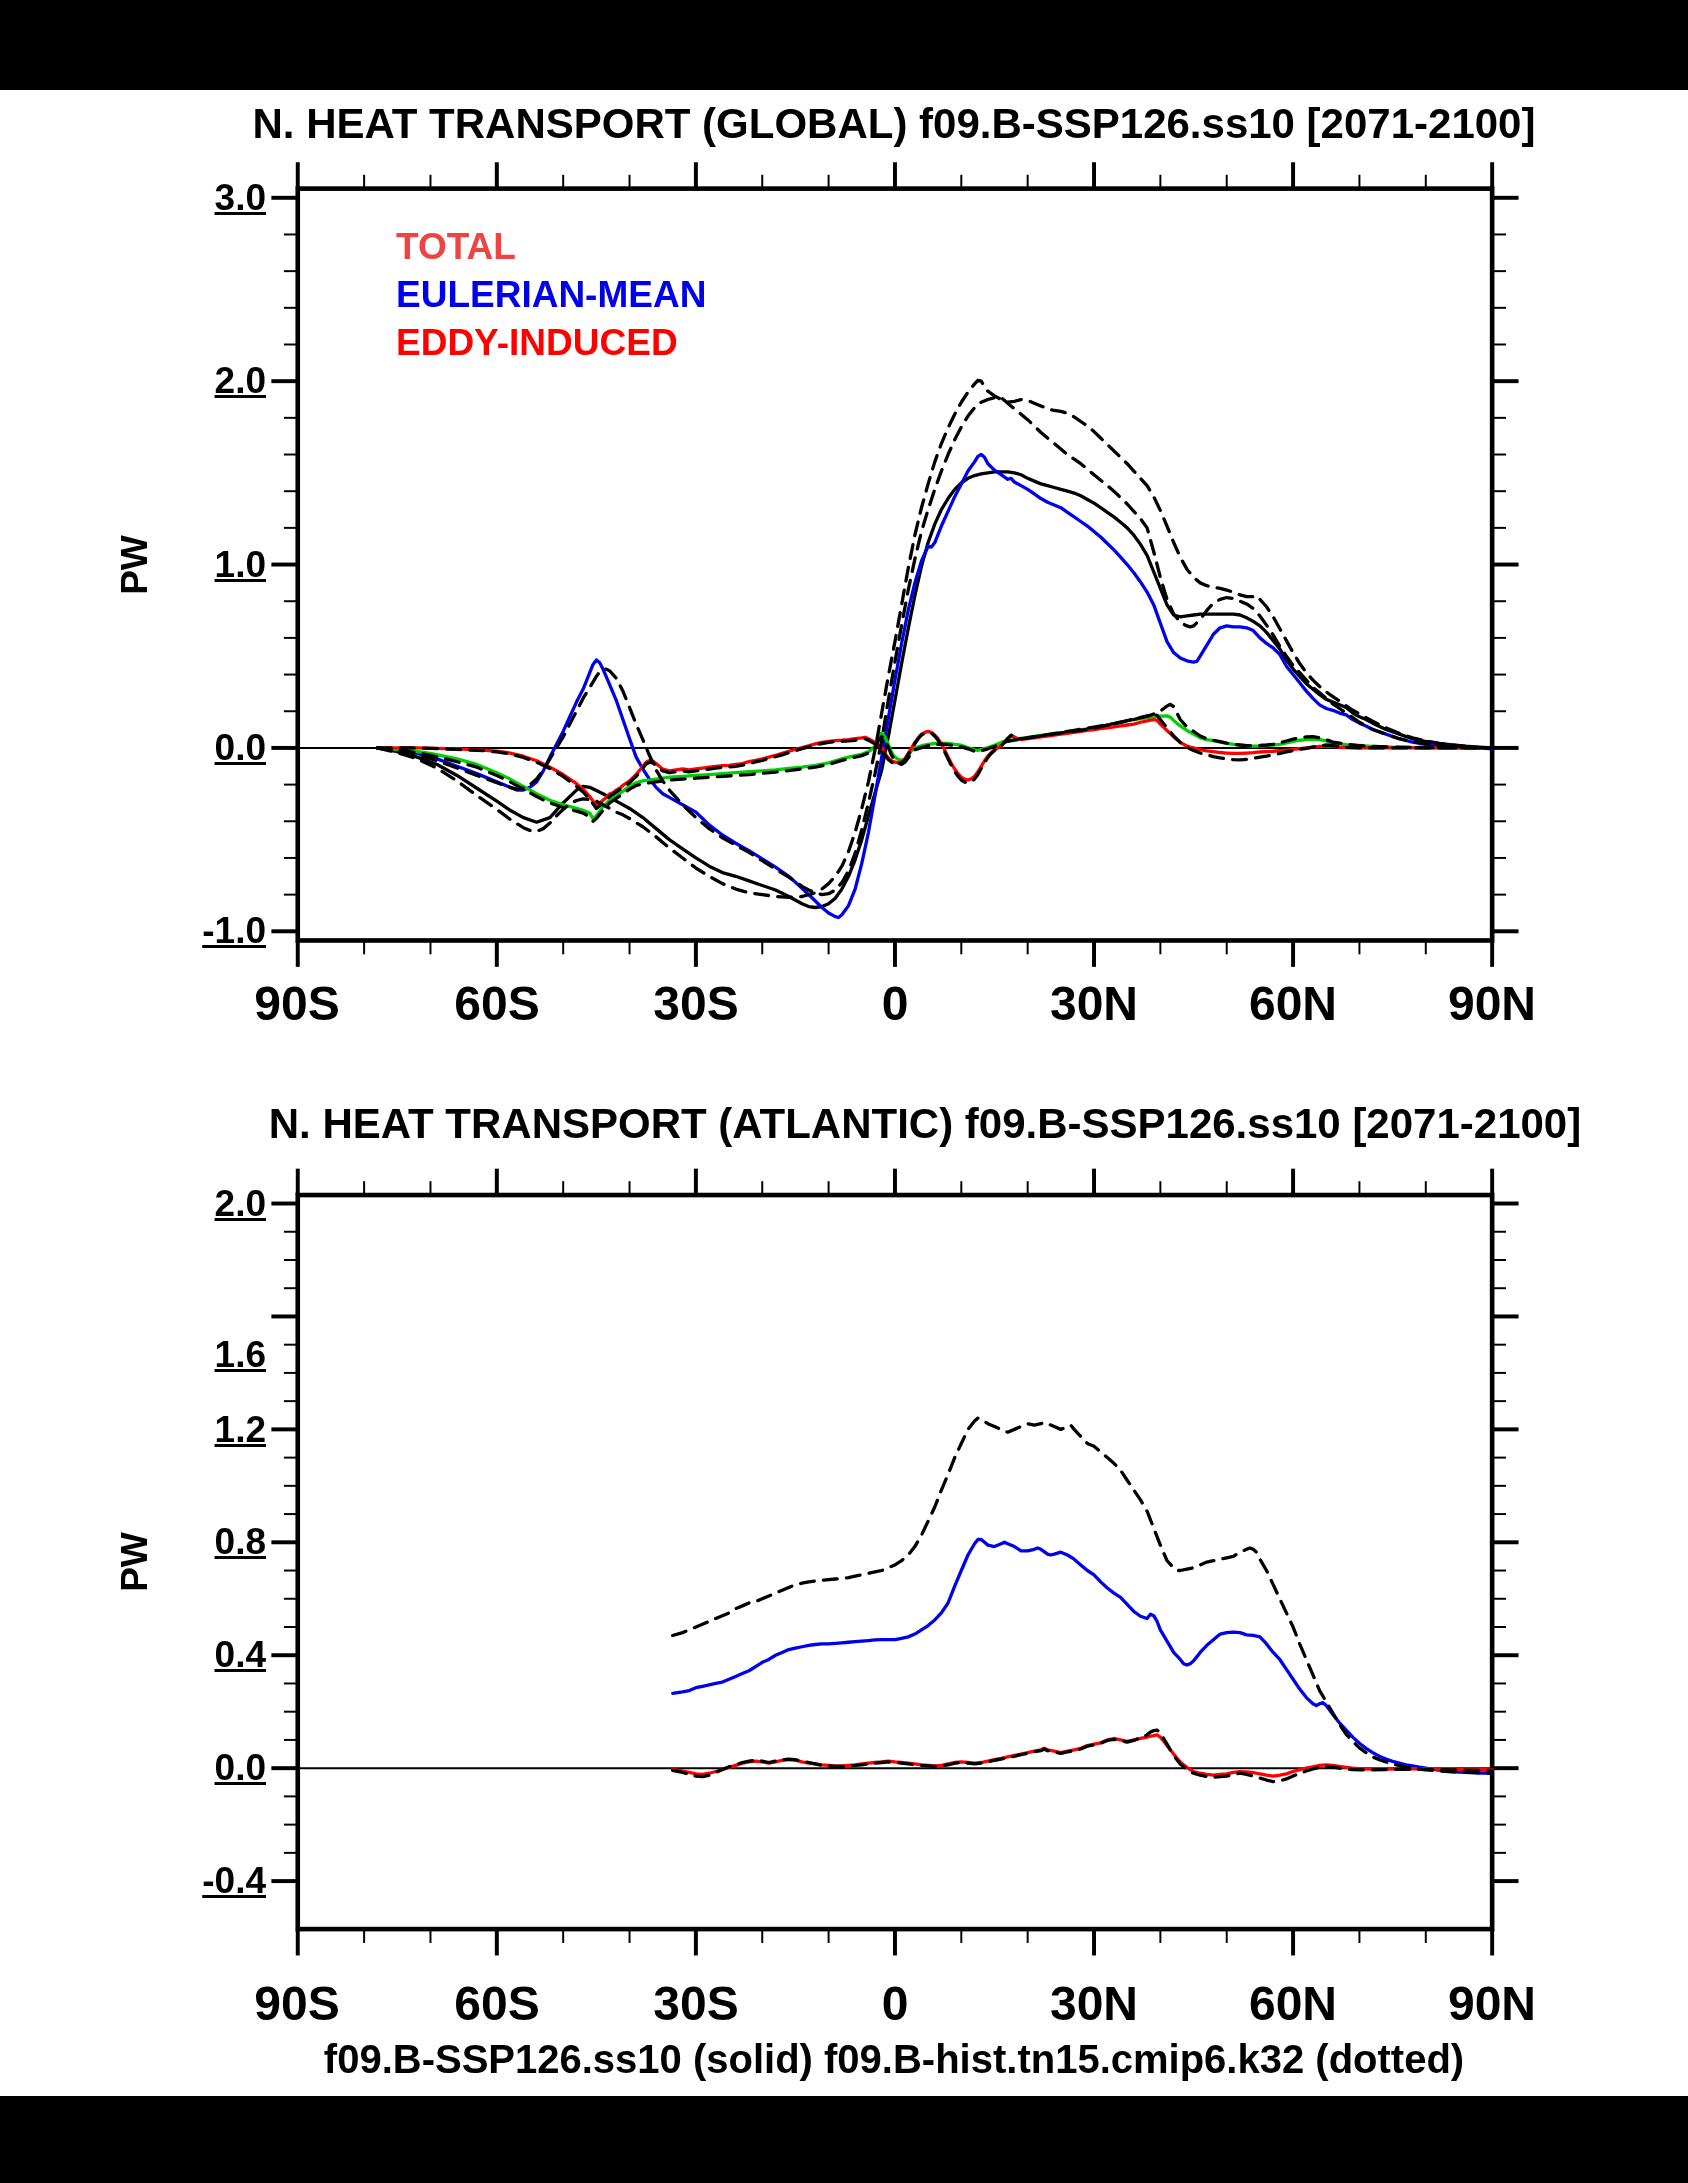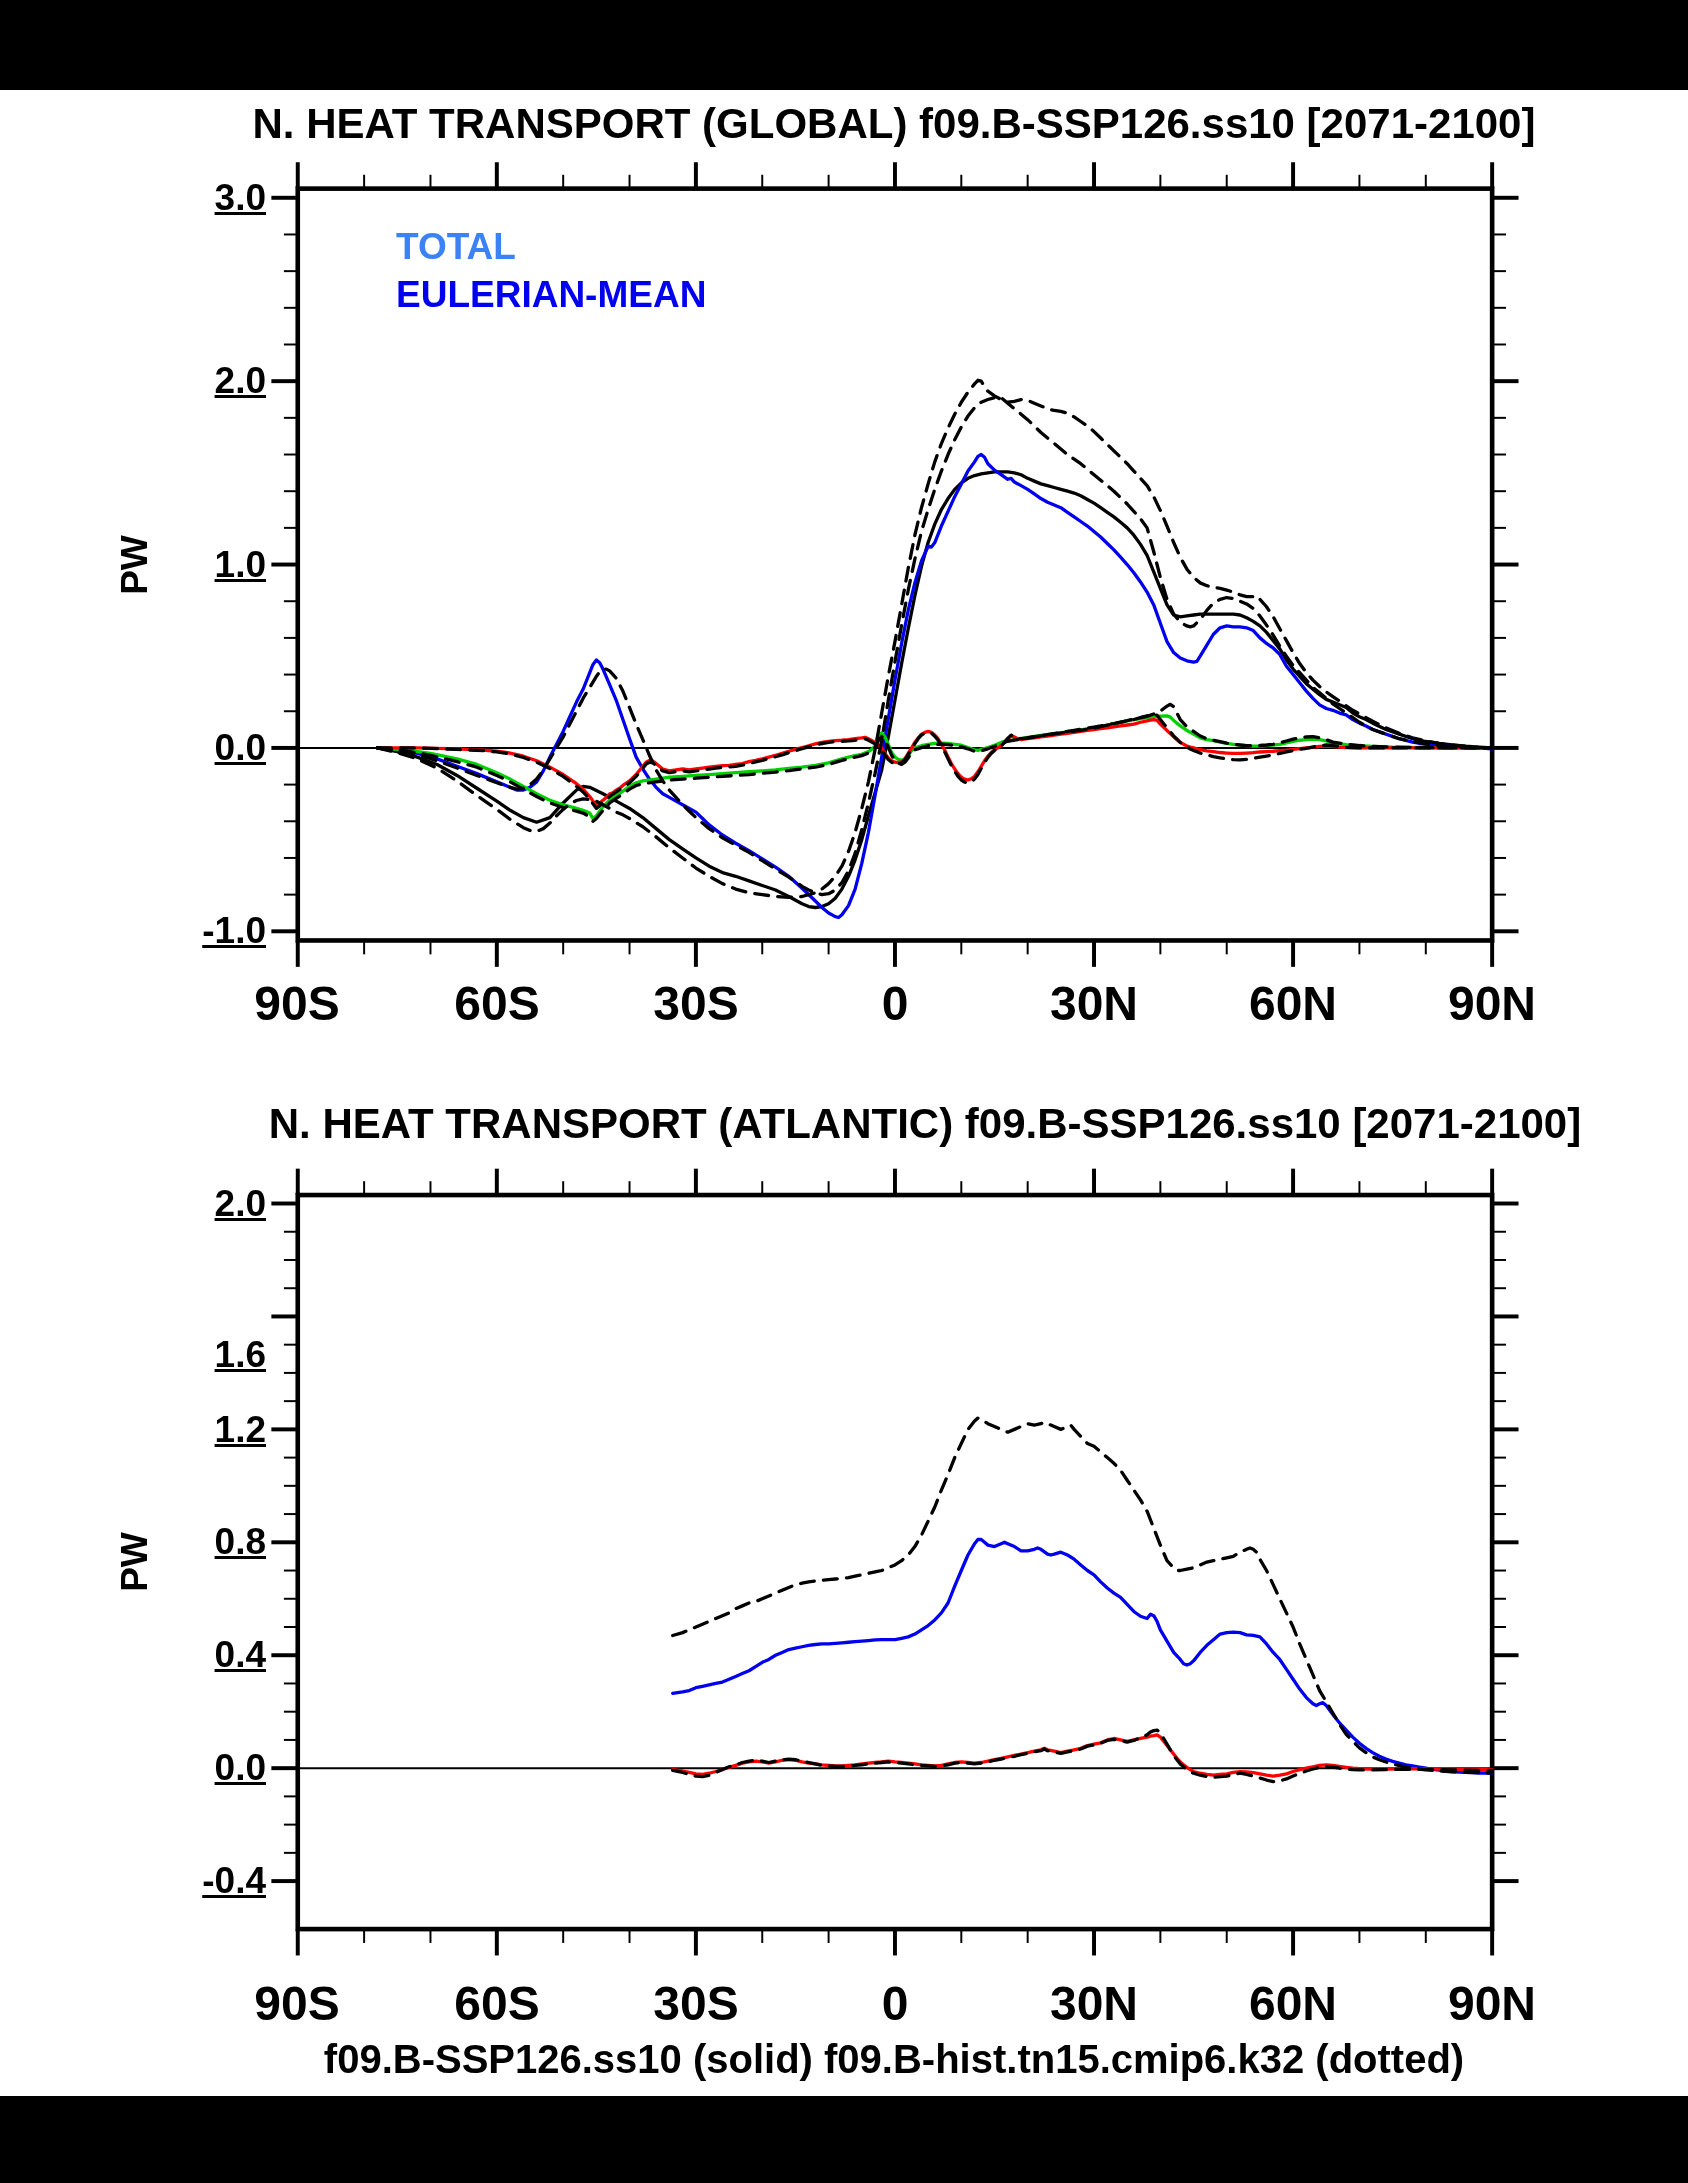--- a/index.html
+++ b/index.html
@@ -208,22 +208,23 @@
       <line x1="2262" y1="1867.6499999999996" x2="2283" y2="1867.6499999999996" stroke="#000" stroke-width="3"></line>
       <polyline points="1019.5,2567.6 1034.5,2565.4 1044.6,2563.3 1054.7,2559.0 1064.7,2556.9 1074.8,2554.7 1084.8,2552.6 1094.9,2550.4 1105.0,2546.2 1115.0,2541.9 1125.1,2537.6 1135.2,2533.3 1145.2,2526.9 1155.3,2520.5 1165.3,2516.2 1175.4,2509.8 1185.5,2505.5 1195.5,2501.2 1205.6,2499.1 1215.6,2496.9 1225.7,2494.8 1235.8,2493.5 1245.8,2492.6 1255.9,2492.6 1266.0,2491.8 1276.0,2490.9 1286.1,2490.1 1296.1,2489.2 1306.2,2488.4 1316.3,2487.5 1326.3,2486.6 1336.4,2486.2 1346.4,2486.2 1356.5,2486.2 1366.6,2484.1 1376.6,2481.9 1386.7,2477.7 1396.7,2471.2 1406.8,2464.8 1416.9,2456.3 1426.9,2445.6 1437.0,2430.6 1447.1,2404.9 1457.1,2381.3 1467.2,2357.8 1477.2,2340.7 1482.3,2334.3 1487.3,2334.3 1492.3,2338.5 1497.4,2342.8 1507.4,2345.0 1517.5,2340.7 1522.5,2338.5 1527.5,2340.7 1537.6,2345.0 1547.7,2351.4 1557.7,2351.4 1567.8,2349.2 1572.8,2347.1 1577.8,2349.2 1587.9,2356.5 1592.9,2357.8 1598.0,2356.5 1608.0,2353.5 1618.1,2357.8 1628.2,2364.2 1638.2,2372.8 1648.3,2381.3 1658.3,2387.8 1668.4,2398.5 1678.5,2407.9 1688.5,2415.6 1698.6,2422.0 1708.6,2432.7 1718.7,2443.4 1728.8,2450.7 1738.8,2454.1 1743.9,2447.7 1748.9,2449.8 1753.9,2458.4 1758.9,2471.2 1769.0,2488.4 1779.1,2505.5 1789.1,2516.2 1794.2,2522.6 1799.2,2524.7 1804.2,2522.6 1809.3,2518.3 1819.3,2505.5 1829.4,2494.8 1839.4,2486.2 1849.5,2477.7 1859.6,2475.5 1869.6,2474.7 1879.7,2475.5 1889.7,2478.9 1899.8,2479.8 1909.9,2481.9 1919.9,2492.6 1930.0,2505.5 1940.0,2516.2 1950.1,2531.2 1960.2,2546.2 1970.2,2561.1 1980.3,2574.0 1990.3,2583.4 1995.4,2586.0 2000.4,2583.4 2005.4,2581.7 2010.5,2586.0 2020.5,2599.7 2030.6,2612.5 2040.7,2623.2 2050.7,2633.9 2060.8,2643.3 2070.8,2651.0 2080.9,2657.5 2091.0,2663.0 2101.0,2667.3 2111.1,2670.7 2121.1,2673.3 2131.2,2675.9 2141.3,2677.6 2151.3,2679.3 2161.4,2681.0 2171.4,2682.7 2181.5,2684.0 2191.6,2685.3 2201.6,2686.1 2211.7,2687.0 2221.8,2687.4 2231.8,2687.8 2241.9,2688.3 2251.9,2688.3 2262.0,2688.7" fill="none" stroke="#0000ee" stroke-width="5" stroke-linejoin="round" stroke-linecap="round"></polyline>
       <polyline points="1019.5,2683.1 1034.5,2685.3 1044.6,2687.4 1054.7,2689.6 1064.7,2690.4 1074.8,2688.7 1084.8,2686.1 1094.9,2683.1 1105.0,2679.7 1115.0,2676.7 1125.1,2673.3 1135.2,2671.6 1145.2,2670.3 1155.3,2671.6 1165.3,2673.3 1175.4,2671.6 1185.5,2669.0 1195.5,2668.2 1205.6,2669.0 1215.6,2671.6 1225.7,2673.3 1235.8,2674.6 1245.8,2675.9 1255.9,2676.7 1266.0,2677.6 1276.0,2677.6 1286.1,2676.7 1296.1,2675.9 1306.2,2674.6 1316.3,2673.3 1326.3,2672.4 1336.4,2671.6 1346.4,2670.3 1356.5,2671.6 1366.6,2672.4 1376.6,2673.3 1386.7,2674.6 1396.7,2675.9 1406.8,2676.7 1416.9,2677.6 1426.9,2676.7 1437.0,2674.6 1447.1,2672.4 1457.1,2671.6 1467.2,2672.4 1477.2,2673.3 1487.3,2672.4 1497.4,2670.3 1507.4,2668.2 1517.5,2666.0 1527.5,2663.9 1537.6,2661.7 1547.7,2659.6 1557.7,2657.5 1567.8,2655.3 1577.8,2653.2 1582.9,2651.0 1587.9,2653.2 1598.0,2655.3 1608.0,2657.5 1618.1,2655.3 1628.2,2653.2 1638.2,2651.0 1648.3,2646.8 1658.3,2644.6 1668.4,2642.5 1678.5,2638.2 1688.5,2636.0 1698.6,2638.2 1708.6,2640.3 1718.7,2638.2 1728.8,2636.0 1738.8,2633.9 1743.9,2632.6 1748.9,2631.8 1753.9,2630.5 1758.9,2633.9 1764.0,2640.3 1769.0,2646.8 1774.0,2653.2 1779.1,2659.6 1784.1,2666.0 1789.1,2671.6 1794.2,2675.9 1799.2,2679.7 1804.2,2683.1 1809.3,2686.1 1819.3,2688.7 1829.4,2690.4 1839.4,2691.7 1849.5,2690.4 1859.6,2689.6 1869.6,2687.4 1879.7,2686.1 1889.7,2686.6 1899.8,2687.8 1909.9,2689.6 1919.9,2691.7 1930.0,2693.0 1940.0,2691.7 1950.1,2689.6 1960.2,2686.1 1970.2,2683.1 1980.3,2681.0 1990.3,2678.9 2000.4,2676.7 2010.5,2675.9 2020.5,2676.7 2030.6,2678.4 2040.7,2679.7 2050.7,2681.0 2060.8,2681.9 2080.9,2682.3 2101.0,2682.3 2121.1,2681.9 2141.3,2681.9 2161.4,2681.9 2181.5,2682.3 2201.6,2682.7 2221.8,2683.1 2241.9,2683.1 2262.0,2683.1" fill="none" stroke="#ff0000" stroke-width="5" stroke-linejoin="round" stroke-linecap="round"></polyline>
       <polyline points="1019.5,2479.8 1034.5,2475.5 1044.6,2471.2 1054.7,2467.0 1064.7,2462.7 1074.8,2458.4 1084.8,2454.1 1094.9,2449.8 1105.0,2445.6 1115.0,2439.1 1125.1,2434.9 1135.2,2430.6 1145.2,2428.4 1155.3,2424.2 1165.3,2419.9 1175.4,2415.6 1185.5,2411.3 1195.5,2407.0 1205.6,2402.7 1215.6,2400.6 1225.7,2398.5 1235.8,2397.2 1245.8,2396.3 1255.9,2395.0 1266.0,2394.2 1276.0,2393.3 1286.1,2392.0 1296.1,2389.9 1306.2,2387.8 1316.3,2385.6 1326.3,2383.5 1336.4,2381.3 1346.4,2377.1 1356.5,2372.8 1366.6,2366.4 1376.6,2357.8 1386.7,2345.0 1396.7,2327.8 1406.8,2306.4 1416.9,2285.0 1426.9,2259.3 1437.0,2235.8 1447.1,2210.1 1457.1,2188.7 1467.2,2167.3 1477.2,2154.5 1482.3,2150.2 1487.3,2152.3 1497.4,2158.7 1507.4,2163.0 1517.5,2167.3 1527.5,2171.6 1537.6,2167.3 1547.7,2163.0 1557.7,2158.7 1567.8,2160.9 1577.8,2158.7 1582.9,2156.6 1587.9,2158.7 1598.0,2163.0 1608.0,2167.3 1613.1,2165.2 1618.1,2163.0 1623.1,2160.9 1628.2,2167.3 1638.2,2178.0 1648.3,2188.7 1658.3,2193.0 1668.4,2201.5 1678.5,2210.1 1688.5,2218.7 1698.6,2229.4 1708.6,2244.4 1718.7,2259.3 1728.8,2274.3 1738.8,2291.4 1748.9,2317.1 1758.9,2342.8 1769.0,2366.4 1779.1,2377.1 1784.1,2381.3 1789.1,2381.3 1799.2,2379.2 1809.3,2377.1 1819.3,2372.8 1829.4,2368.5 1839.4,2366.4 1849.5,2364.2 1859.6,2362.1 1869.6,2359.9 1879.7,2353.5 1889.7,2349.2 1894.8,2347.1 1899.8,2349.2 1904.8,2353.5 1909.9,2364.2 1919.9,2381.3 1930.0,2402.7 1940.0,2424.2 1950.1,2445.6 1960.2,2467.0 1970.2,2492.6 1980.3,2516.2 1990.3,2539.7 2000.4,2563.3 2010.5,2580.4 2020.5,2597.5 2030.6,2614.6 2040.7,2629.6 2050.7,2640.3 2060.8,2650.2 2070.8,2657.5 2080.9,2663.9 2091.0,2668.2 2101.0,2671.6 2111.1,2674.6 2121.1,2677.1 2131.2,2679.3 2141.3,2681.0 2151.3,2682.3 2161.4,2683.6 2181.5,2685.3 2201.6,2686.6 2221.8,2687.4 2241.9,2687.8 2262.0,2688.3" fill="none" stroke="#000000" stroke-width="5" stroke-linejoin="round" stroke-linecap="round" stroke-dasharray="21 14"></polyline>
       <polyline points="1019.5,2684.4 1034.5,2687.4 1044.6,2690.4 1054.7,2693.0 1064.7,2693.8 1074.8,2691.7 1084.8,2687.4 1094.9,2683.1 1105.0,2678.9 1115.0,2675.9 1125.1,2672.4 1135.2,2670.3 1145.2,2669.0 1155.3,2670.3 1165.3,2672.4 1175.4,2670.3 1185.5,2668.2 1195.5,2667.3 1205.6,2668.2 1215.6,2670.3 1225.7,2672.4 1235.8,2674.6 1245.8,2676.7 1255.9,2677.6 1266.0,2678.4 1276.0,2678.4 1286.1,2677.6 1296.1,2676.7 1306.2,2675.9 1316.3,2674.6 1326.3,2673.3 1336.4,2672.4 1346.4,2671.6 1356.5,2672.4 1366.6,2673.3 1376.6,2674.6 1386.7,2675.9 1396.7,2676.7 1406.8,2677.6 1416.9,2678.4 1426.9,2677.6 1437.0,2675.9 1447.1,2673.3 1457.1,2672.4 1467.2,2673.3 1477.2,2674.6 1487.3,2673.3 1497.4,2671.6 1507.4,2669.0 1517.5,2667.3 1527.5,2664.7 1537.6,2663.0 1547.7,2660.4 1557.7,2658.7 1567.8,2656.2 1577.8,2654.5 1582.9,2651.9 1587.9,2654.5 1598.0,2656.2 1608.0,2658.7 1618.1,2656.2 1628.2,2654.5 1638.2,2651.9 1648.3,2647.6 1658.3,2645.9 1668.4,2643.3 1678.5,2639.0 1688.5,2637.3 1698.6,2639.0 1708.6,2641.6 1718.7,2639.0 1728.8,2634.8 1738.8,2630.5 1743.9,2626.2 1748.9,2624.1 1753.9,2623.2 1758.9,2627.5 1764.0,2636.0 1769.0,2644.6 1774.0,2653.2 1779.1,2661.7 1784.1,2668.2 1789.1,2674.6 1794.2,2678.9 1799.2,2683.1 1804.2,2686.1 1809.3,2688.7 1819.3,2691.7 1829.4,2693.8 1839.4,2694.7 1849.5,2693.8 1859.6,2693.0 1869.6,2690.4 1879.7,2688.7 1889.7,2690.4 1899.8,2693.0 1909.9,2696.0 1919.9,2699.0 1930.0,2701.5 1940.0,2700.3 1950.1,2697.3 1960.2,2693.0 1970.2,2688.7 1980.3,2685.3 1990.3,2682.3 2000.4,2679.7 2010.5,2678.4 2020.5,2679.3 2030.6,2681.0 2040.7,2682.3 2050.7,2683.1 2060.8,2683.6 2080.9,2683.6 2101.0,2683.1 2121.1,2682.7 2141.3,2682.7 2161.4,2682.7 2181.5,2683.1 2201.6,2683.6 2221.8,2684.0 2241.9,2684.4 2262.0,2684.4" fill="none" stroke="#000000" stroke-width="5" stroke-linejoin="round" stroke-linecap="round" stroke-dasharray="21 14"></polyline>
     </svg>
 
   <div class="title" style="left:894px;top:124px;">N. HEAT TRANSPORT (GLOBAL) f09.B-SSP126.ss10 [2071-2100]</div>
 
   <div class="legend nolift">
-    <div class="legend-item" style="color: #3b82f6;">TOTAL</div>
+    <div class="legend-item" style="color: #ef4444;">TOTAL</div>
     <div class="legend-item" style="color: rgb(0, 0, 238);">EULERIAN-MEAN</div>
+    <div class="legend-item" style="color: rgb(255, 0, 0);">EDDY-INDUCED</div>
   </div>
 
   <div class="ylab" style="left:135px;top:565px;">PW</div>
 
   <div class="title" style="left:894px;top:1124px;margin-left:31px;">N. HEAT TRANSPORT (ATLANTIC) f09.B-SSP126.ss10 [2071-2100]</div>
 
   <div class="ylab" style="left:135px;top:1562px;">PW</div>
 
   <div class="caption" style="left:894px;top:2059px;">f09.B-SSP126.ss10 (solid) f09.B-hist.tn15.cmip6.k32 (dotted)</div>
 

